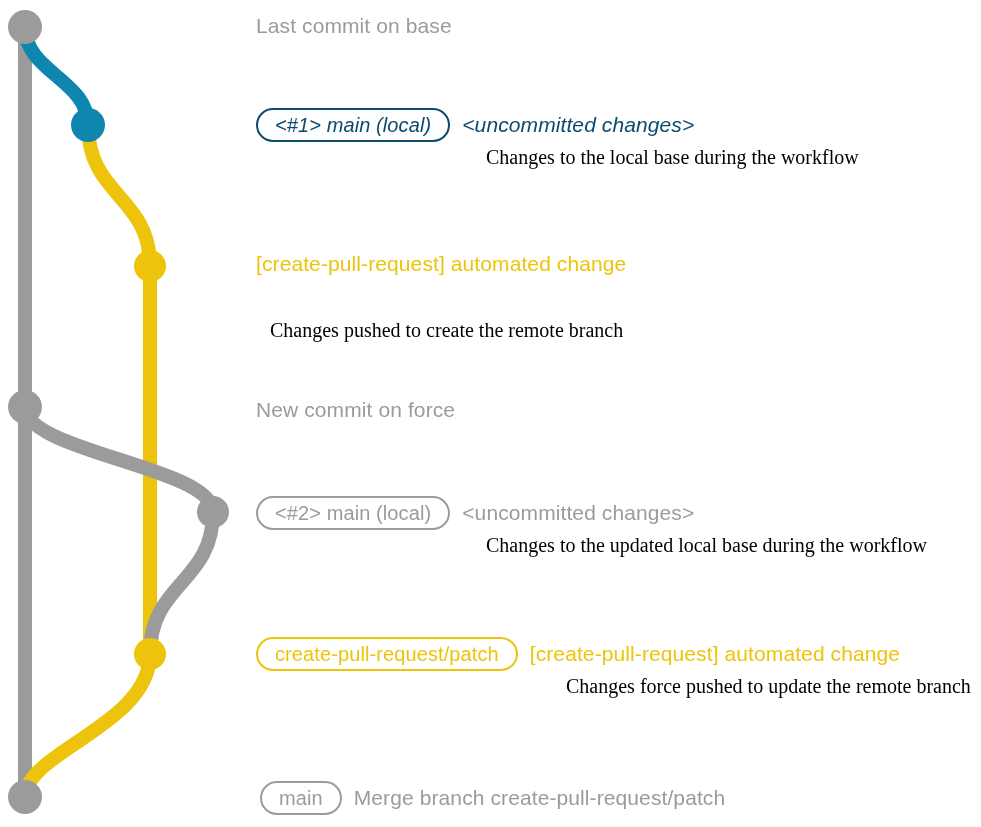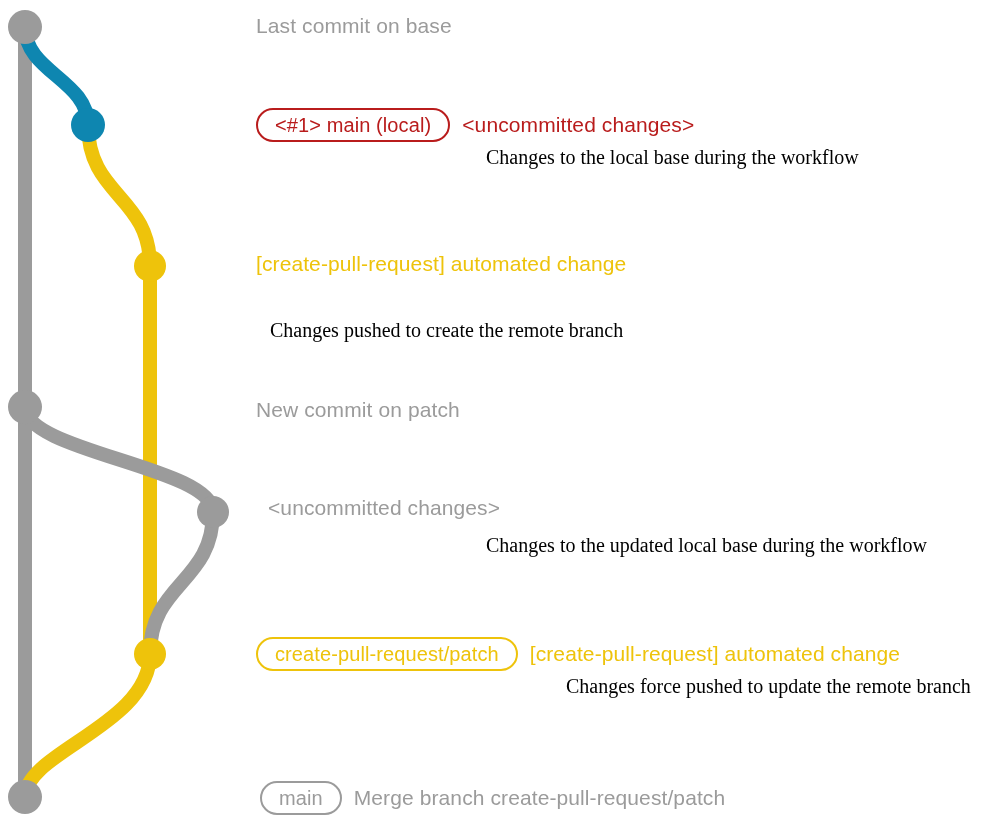--- a/index.html
+++ b/index.html
@@ -78,21 +78,21 @@
   .sub-note {
     position: absolute;
     font-family: "Liberation Serif", serif;
     font-size: 20px;
     line-height: 22px;
     color: #000000;
     white-space: nowrap;
   }
 
   .c-gray  { color: #9b9b9b; }
-  .c-teal  { color: #b91c1c; }
+  .c-teal  { color: #0c4a6e; font-style: italic; }
   .c-amber { color: #eec30b; }
 </style>
 </head>
 <body>
 
 <svg id="graph-svg" viewBox="0 0 981 827">
 
   <path d="M 25 27 L 25 797" stroke="#9b9b9b" stroke-width="14" fill="none" stroke-linecap="round"></path>
 
   <path d="M 25 27 C 25 72, 88 80, 88 125" stroke="#0e86b0" stroke-width="14" fill="none" stroke-linecap="round"></path>
@@ -130,24 +130,27 @@
     <span class="ref-msg c-teal">&lt;uncommitted changes&gt;</span>
   </div>
   <div class="sub-note" style="left:486px; top:146px;">Changes to the local base during the workflow</div>
 
   <div class="ann-row" style="left:256px; top:252px;">
     <span class="plain-label c-amber">[create-pull-request] automated change</span>
   </div>
   <div class="sub-note" style="left:270px; top:290px;margin-top:29px;">Changes pushed to create the remote branch</div>
 
   <div class="ann-row" style="left:256px; top:398px;">
-    <span class="plain-label c-gray">New commit on patch</span>
+    <span class="plain-label c-gray">New commit on force</span>
   </div>
 
   <div class="ann-row" style="left:256px; top:496px;">
+    <span class="pill c-gray">
+      <span class="pill-text">&lt;#2&gt; main (local)</span>
+    </span>
     <span class="ref-msg c-gray">&lt;uncommitted changes&gt;</span>
   </div>
   <div class="sub-note" style="left:486px; top:534px;text-align:center;">Changes to the updated local base during the workflow</div>
 
   <div class="ann-row" style="left:256px; top:637px;">
     <span class="pill c-amber">
       <span class="pill-text">create-pull-request/patch</span>
     </span>
     <span class="ref-msg c-amber">[create-pull-request] automated change</span>
   </div>

